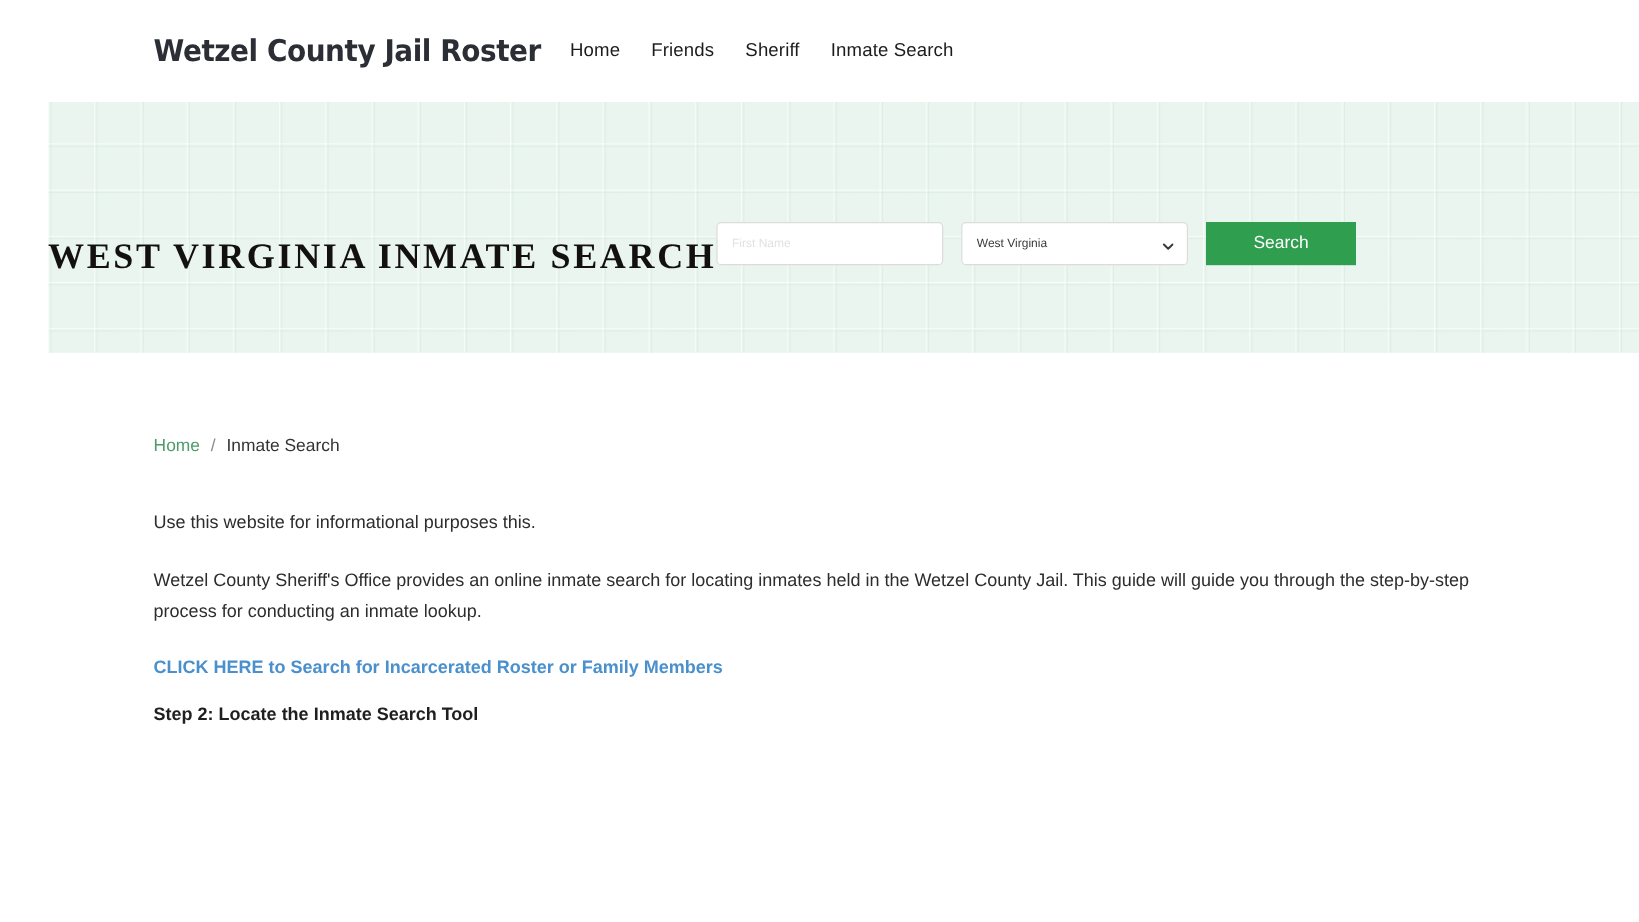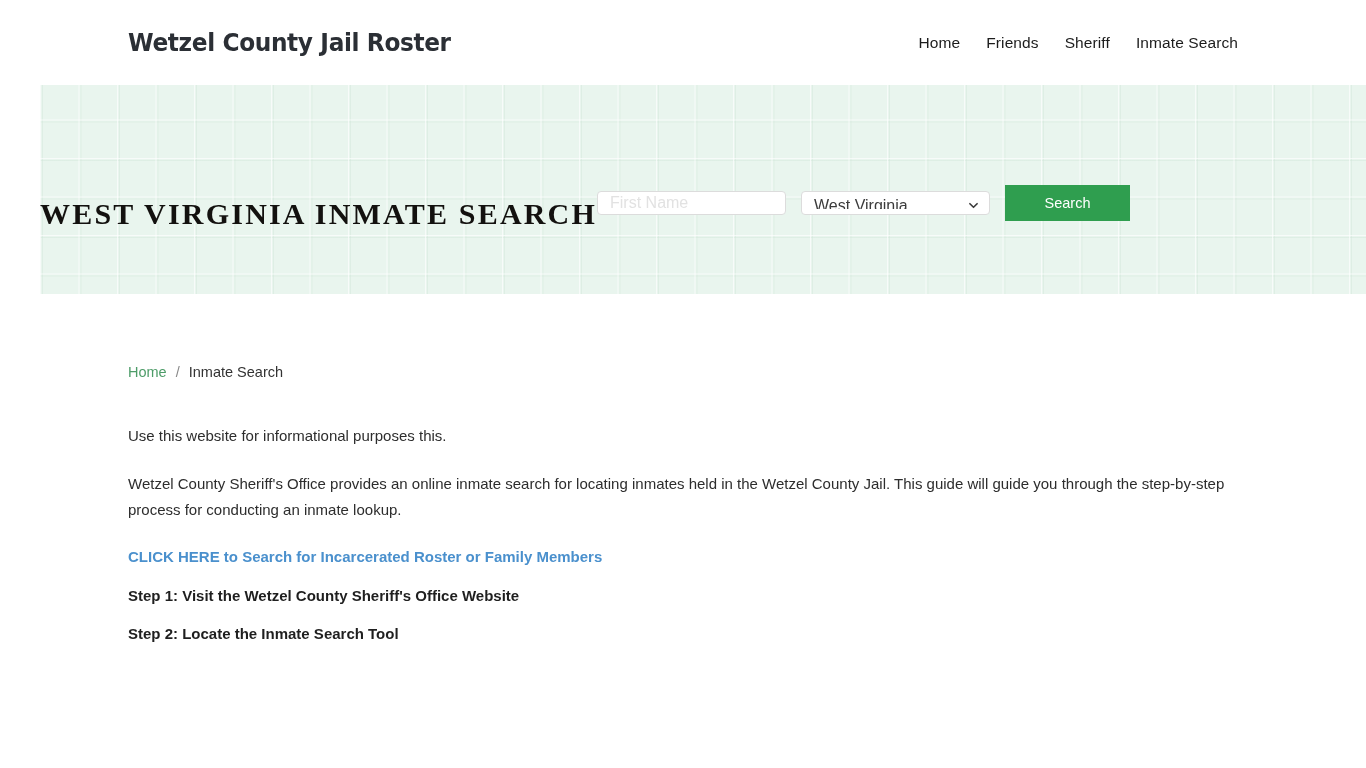--- a/index.html
+++ b/index.html
@@ -16,21 +16,21 @@
     color: #222222;
     -webkit-font-smoothing: antialiased;
   }
 
   
   .site-header {
     height: 85px;
     background: #ffffff;
     display: flex;
     align-items: center;
-    justify-content: space-between;
+    justify-content: flex-start;
     padding: 0 128px 0 128px;
   }
   .brand {
     font-family: "DejaVu Sans", sans-serif;
     font-size: 25px;
     font-weight: 700;
     letter-spacing: -0.4px;
     color: #2b2f35;
     white-space: nowrap;
     transform: scaleX(0.93);
@@ -77,26 +77,26 @@
     text-transform: uppercase;
     white-space: nowrap;
   }
   .search-form {
     margin-top: 27px;
     display: flex;
     align-items: center;
     gap: 15px;
   }
   .field {
-    height: 24px;
+    height: 36px;
     border: 1px solid #dcdcdc;
     border-radius: 4px;
     background: #ffffff;
     font-family: "Liberation Sans", sans-serif;
-    font-size: 16px;
+    font-size: 10px;
     color: #333333;
     padding: 5px 12px;
     outline: none;
   }
   .field::placeholder { color: #e2e2e2; }
   .field-first { width: 189px; }
   .field-last  { width: 189px; }
 
   .select-wrap { position: relative; display: inline-block; }
   .field-state {
@@ -229,17 +229,16 @@
     <span class="crumb-current">Inmate Search</span>
   </div>
 
 
   <p class="para para-lead">Use this website for informational purposes this.</p>
 
   <p class="para">Wetzel County Sheriff's Office provides an online inmate search for locating inmates held in the Wetzel County Jail. This guide will guide you through the step-by-step process for conducting an inmate lookup.</p>
 
   <a class="cta-link" href="#">CLICK HERE to Search for Incarcerated Roster or Family Members</a>
 
-  <p class="step-heading">Step 1: Visit the Wetzel County Sheriff's Office Website</p>
 
   <p class="step-heading">Step 2: Locate the Inmate Search Tool</p>
 
 </main>
 
 </body></html>

